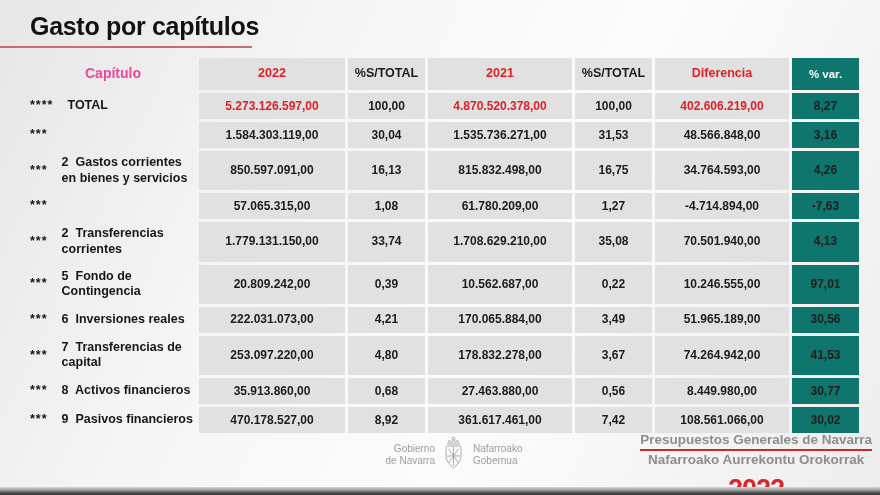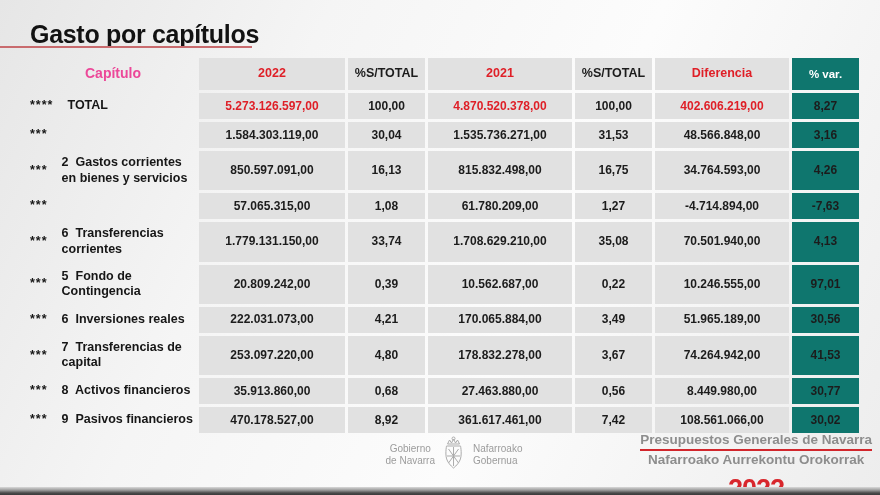--- a/index.html
+++ b/index.html
@@ -6,21 +6,21 @@
   body{
     width:880px;height:495px;overflow:hidden;
     font-family:"Liberation Sans",sans-serif;
     background:linear-gradient(115deg,#e6e6e6 0%,#f5f5f5 30%,#fcfcfc 60%,#ededed 100%);
     position:relative;
   }
   .slide{position:relative;width:880px;height:495px;}
 
   
   .page-title{
-    margin:0;position:absolute;top:20px;left:30px;
+    margin:0;position:absolute;top:12px;left:30px;
     font-size:25px;font-weight:bold;color:#121212;letter-spacing:-0.3px;
   }
   .title-underline{
     position:absolute;top:46px;left:0;width:252px;height:2px;background:#c96b6e;
   }
 
   
   .budget-table{
     position:absolute;top:58px;left:30px;width:826px;
     display:grid;
@@ -46,21 +46,21 @@
   .hrow .c.var{color:#ffffff;font-size:11.5px;}
   .trow.total .num{color:#df1f27;}
 
   
   .footer{position:absolute;top:430px;left:0;width:880px;height:48px;}
   .gov-logo{
     position:absolute;left:50%;top:6px;transform:translateX(-50%);
     display:flex;align-items:center;gap:6px;color:#9c9c9c;
     font-size:10px;line-height:12px;font-weight:normal;
   }
-  .gov-left{text-align:center;margin-left:28px;}
+  .gov-left{text-align:right;margin-left:28px;}
   .gov-right{text-align:left;}
   .brand{
     position:absolute;right:8px;top:2px;display:flex;align-items:center;gap:6px;flex-direction:column;
   }
   .brand-lines{text-align:center;color:#8d8d8d;font-weight:bold;font-size:13.5px;line-height:16px;}
   .brand-sep{height:2px;background:#d2262c;margin:1px 0;border:0;}
   .brand-year{color:#d8262c;font-size:27px;font-weight:bold;letter-spacing:-1px;}
 
   .bottom-bar{
     position:absolute;bottom:0;left:0;width:880px;height:8px;
@@ -120,21 +120,21 @@
       <div class="c label"><span class="prefix">***</span></div>
       <div class="c num">57.065.315,00</div>
       <div class="c">1,08</div>
       <div class="c num">61.780.209,00</div>
       <div class="c">1,27</div>
       <div class="c num">-4.714.894,00</div>
       <div class="c var">-7,63</div>
     </div>
 
     <div class="trow">
-      <div class="c label"><span class="prefix">***</span><span>6  Transferencias corrientes</span></div>
+      <div class="c label"><span class="prefix">***</span><span>2  Transferencias corrientes</span></div>
       <div class="c num">1.779.131.150,00</div>
       <div class="c">33,74</div>
       <div class="c num">1.708.629.210,00</div>
       <div class="c">35,08</div>
       <div class="c num">70.501.940,00</div>
       <div class="c var">4,13</div>
     </div>
 
     <div class="trow">
       <div class="c label"><span class="prefix">***</span><span>5  Fondo de Contingencia</span></div>

